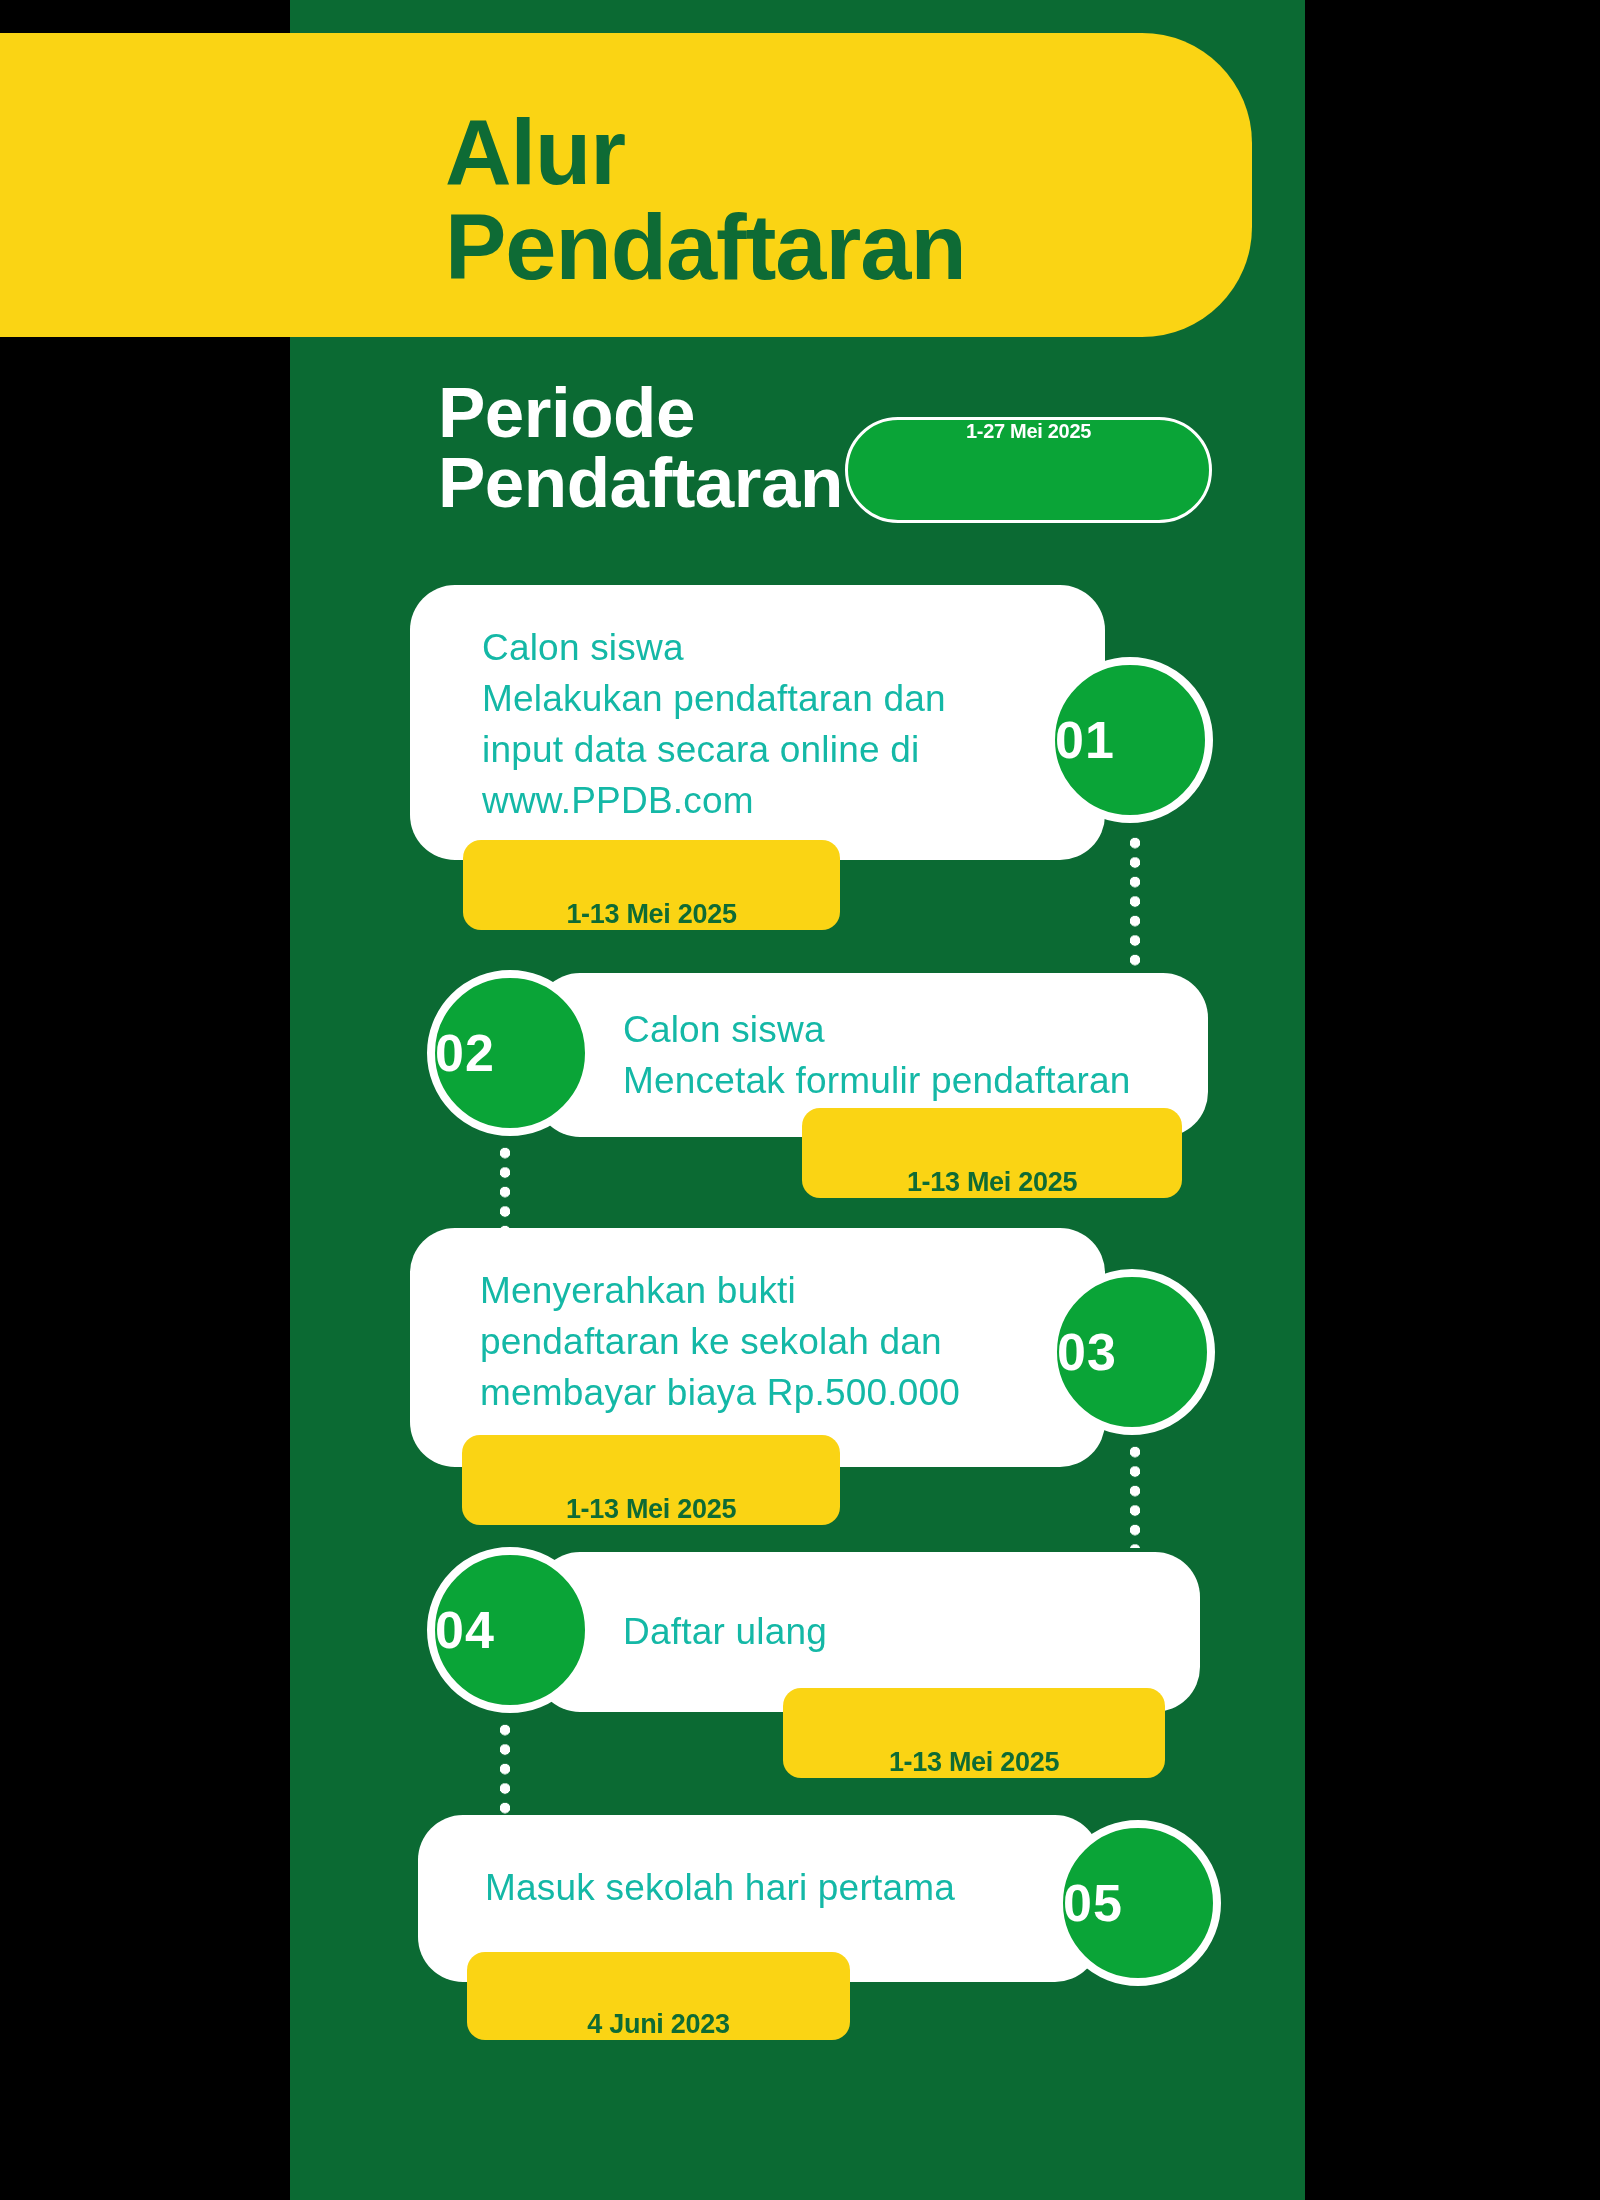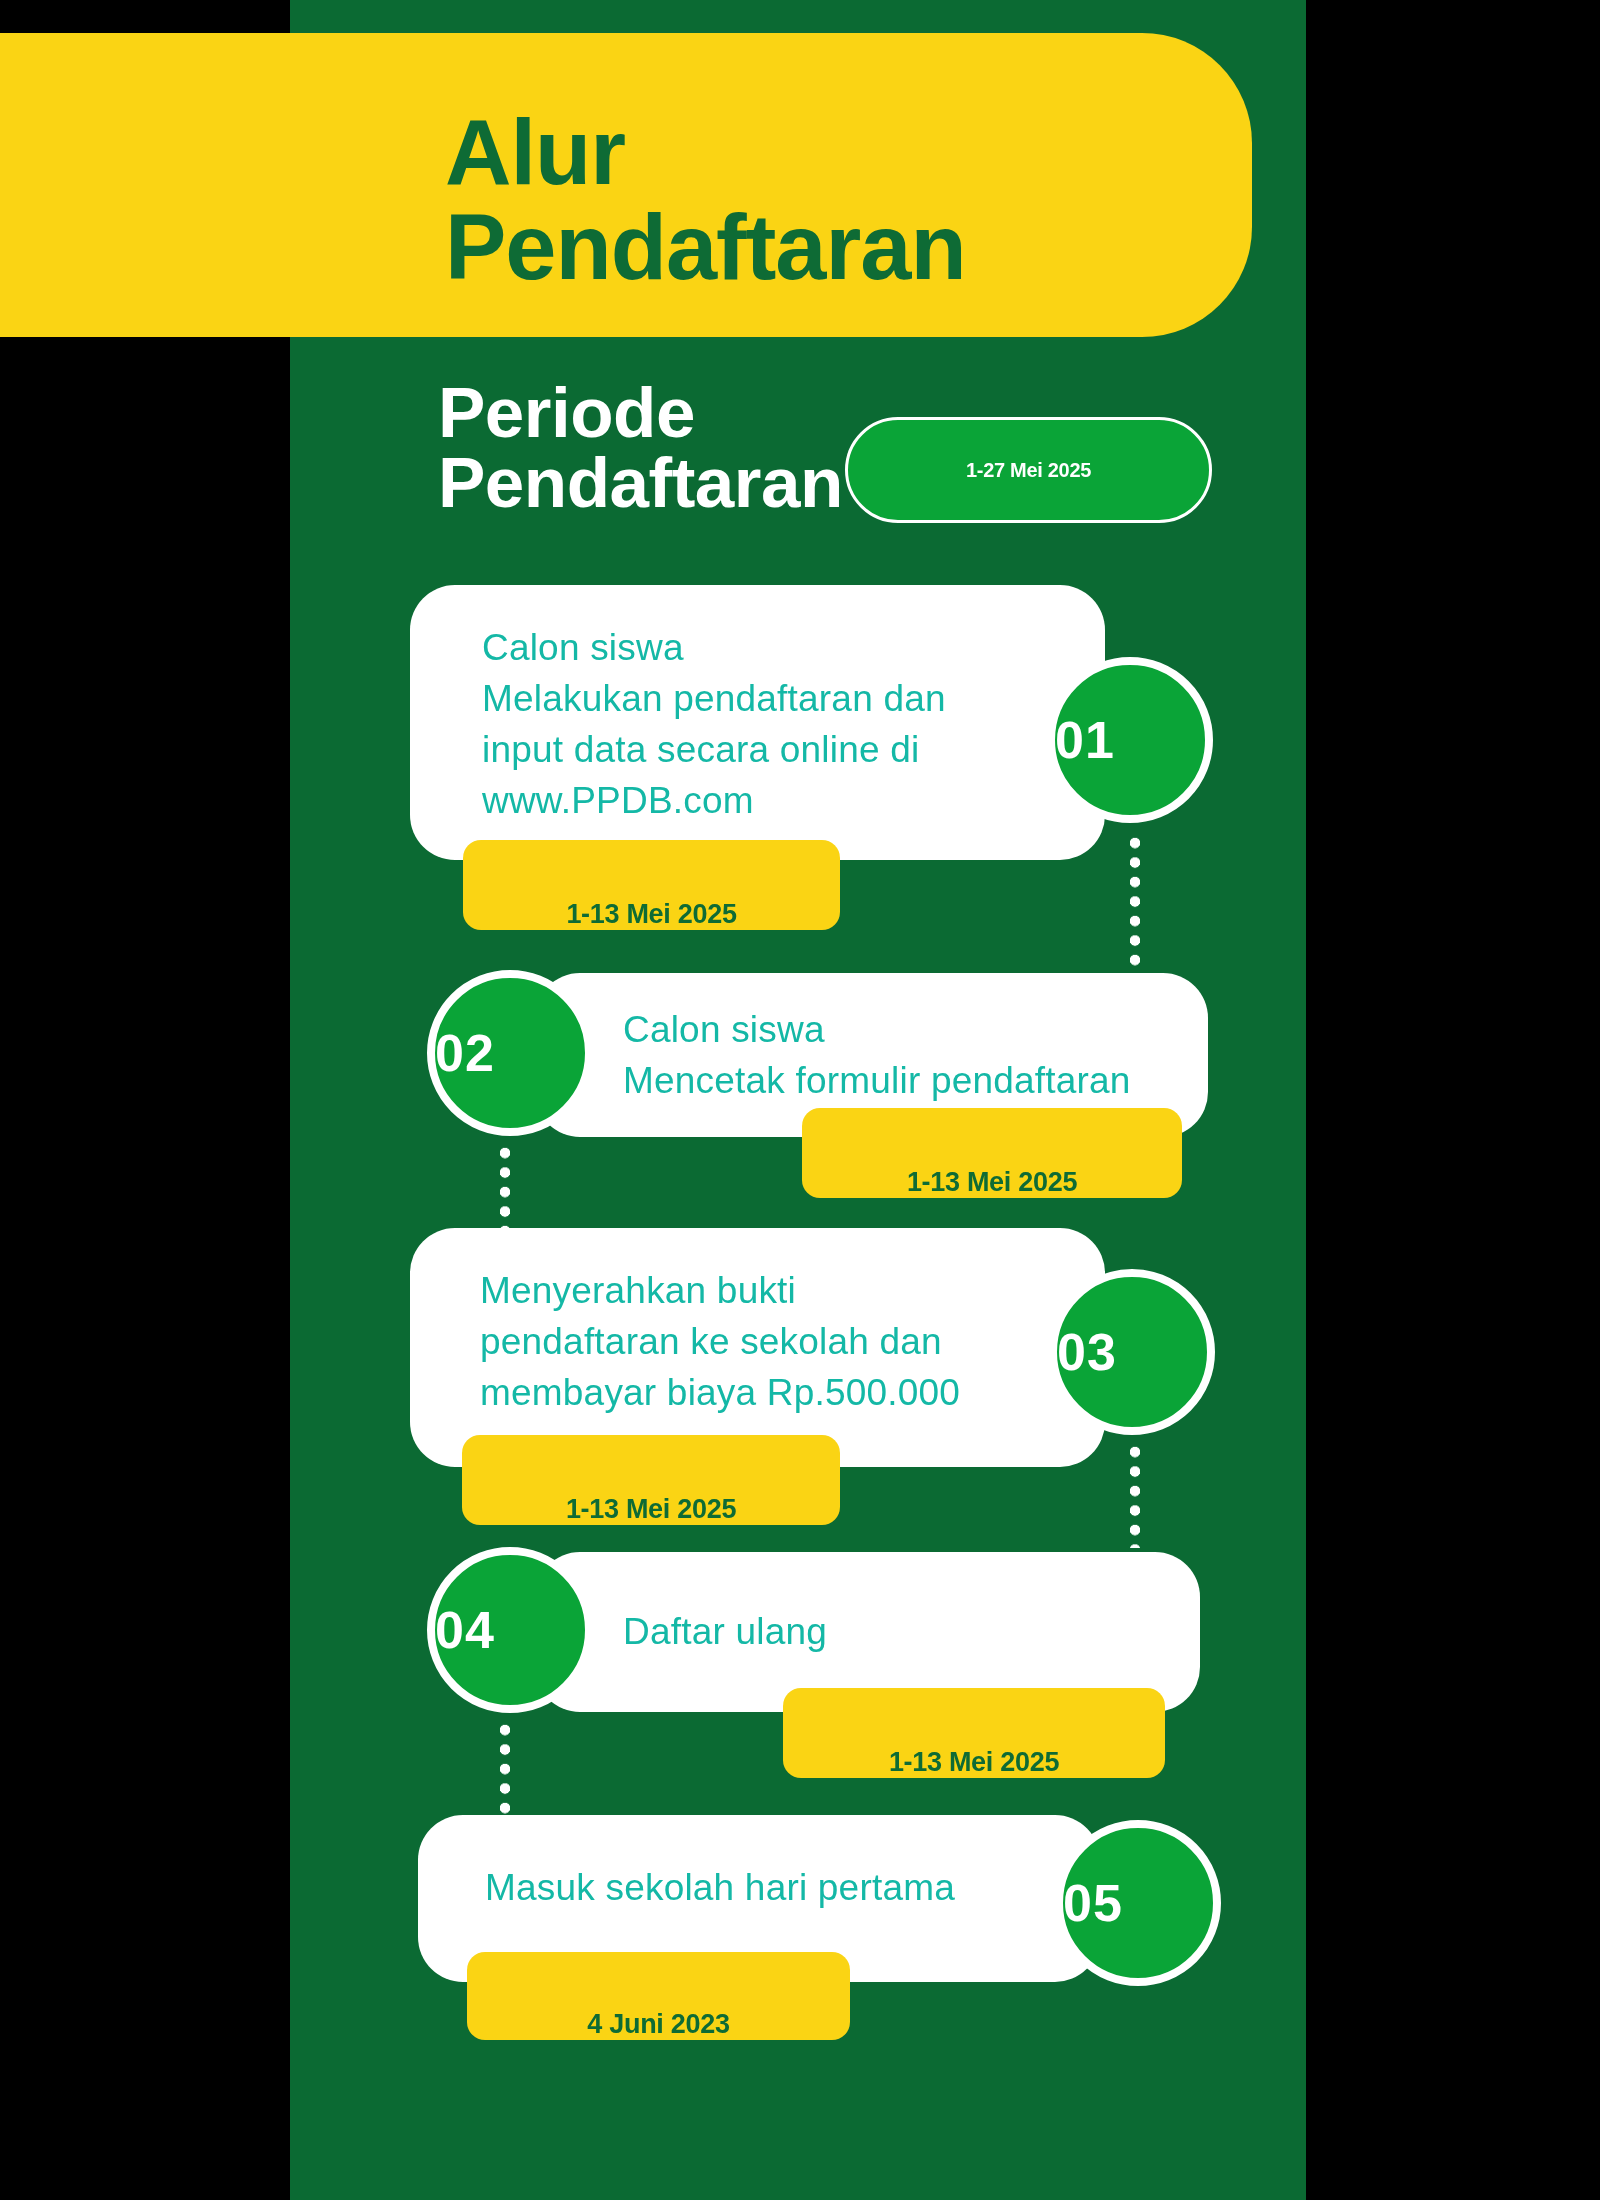--- a/index.html
+++ b/index.html
@@ -1,18 +1,18 @@
 <!DOCTYPE html>
 <html><head>
 <meta charset="utf-8">
 <style>
   html, body { margin: 0; padding: 0; background: #000000; }
   .canvas {
     position: relative;
-    width: 1600px;
+    width: 1305px;
     height: 2200px;
     background: #000000;
     overflow: hidden;
     font-family: "Liberation Sans", sans-serif;
   }
   .panel {
     position: absolute;
     left: 290px; top: 0;
     width: 1016px; height: 2200px;
     background: #0B6A33;
@@ -47,21 +47,21 @@
   }
   .period-label span { display: block; }
   .period-badge {
     position: absolute;
     left: 845px; top: 417px;
     width: 367px; height: 106px;
     box-sizing: border-box;
     background: #0AA437;
     border: 3px solid #FFFFFF;
     border-radius: 53px;
-    display: flex; align-items: center; justify-content: center;
+    display: flex; align-items: flex-start; justify-content: center;
     font-size: 20px; font-weight: 700; color: #FFFFFF;
     letter-spacing: -0.3px;
   }
   
   .card {
     position: absolute;
     background: #FFFFFF;
     border-radius: 45px;
   }
   .s1-card { left: 410px; top: 585px;  width: 695px; height: 275px; }

